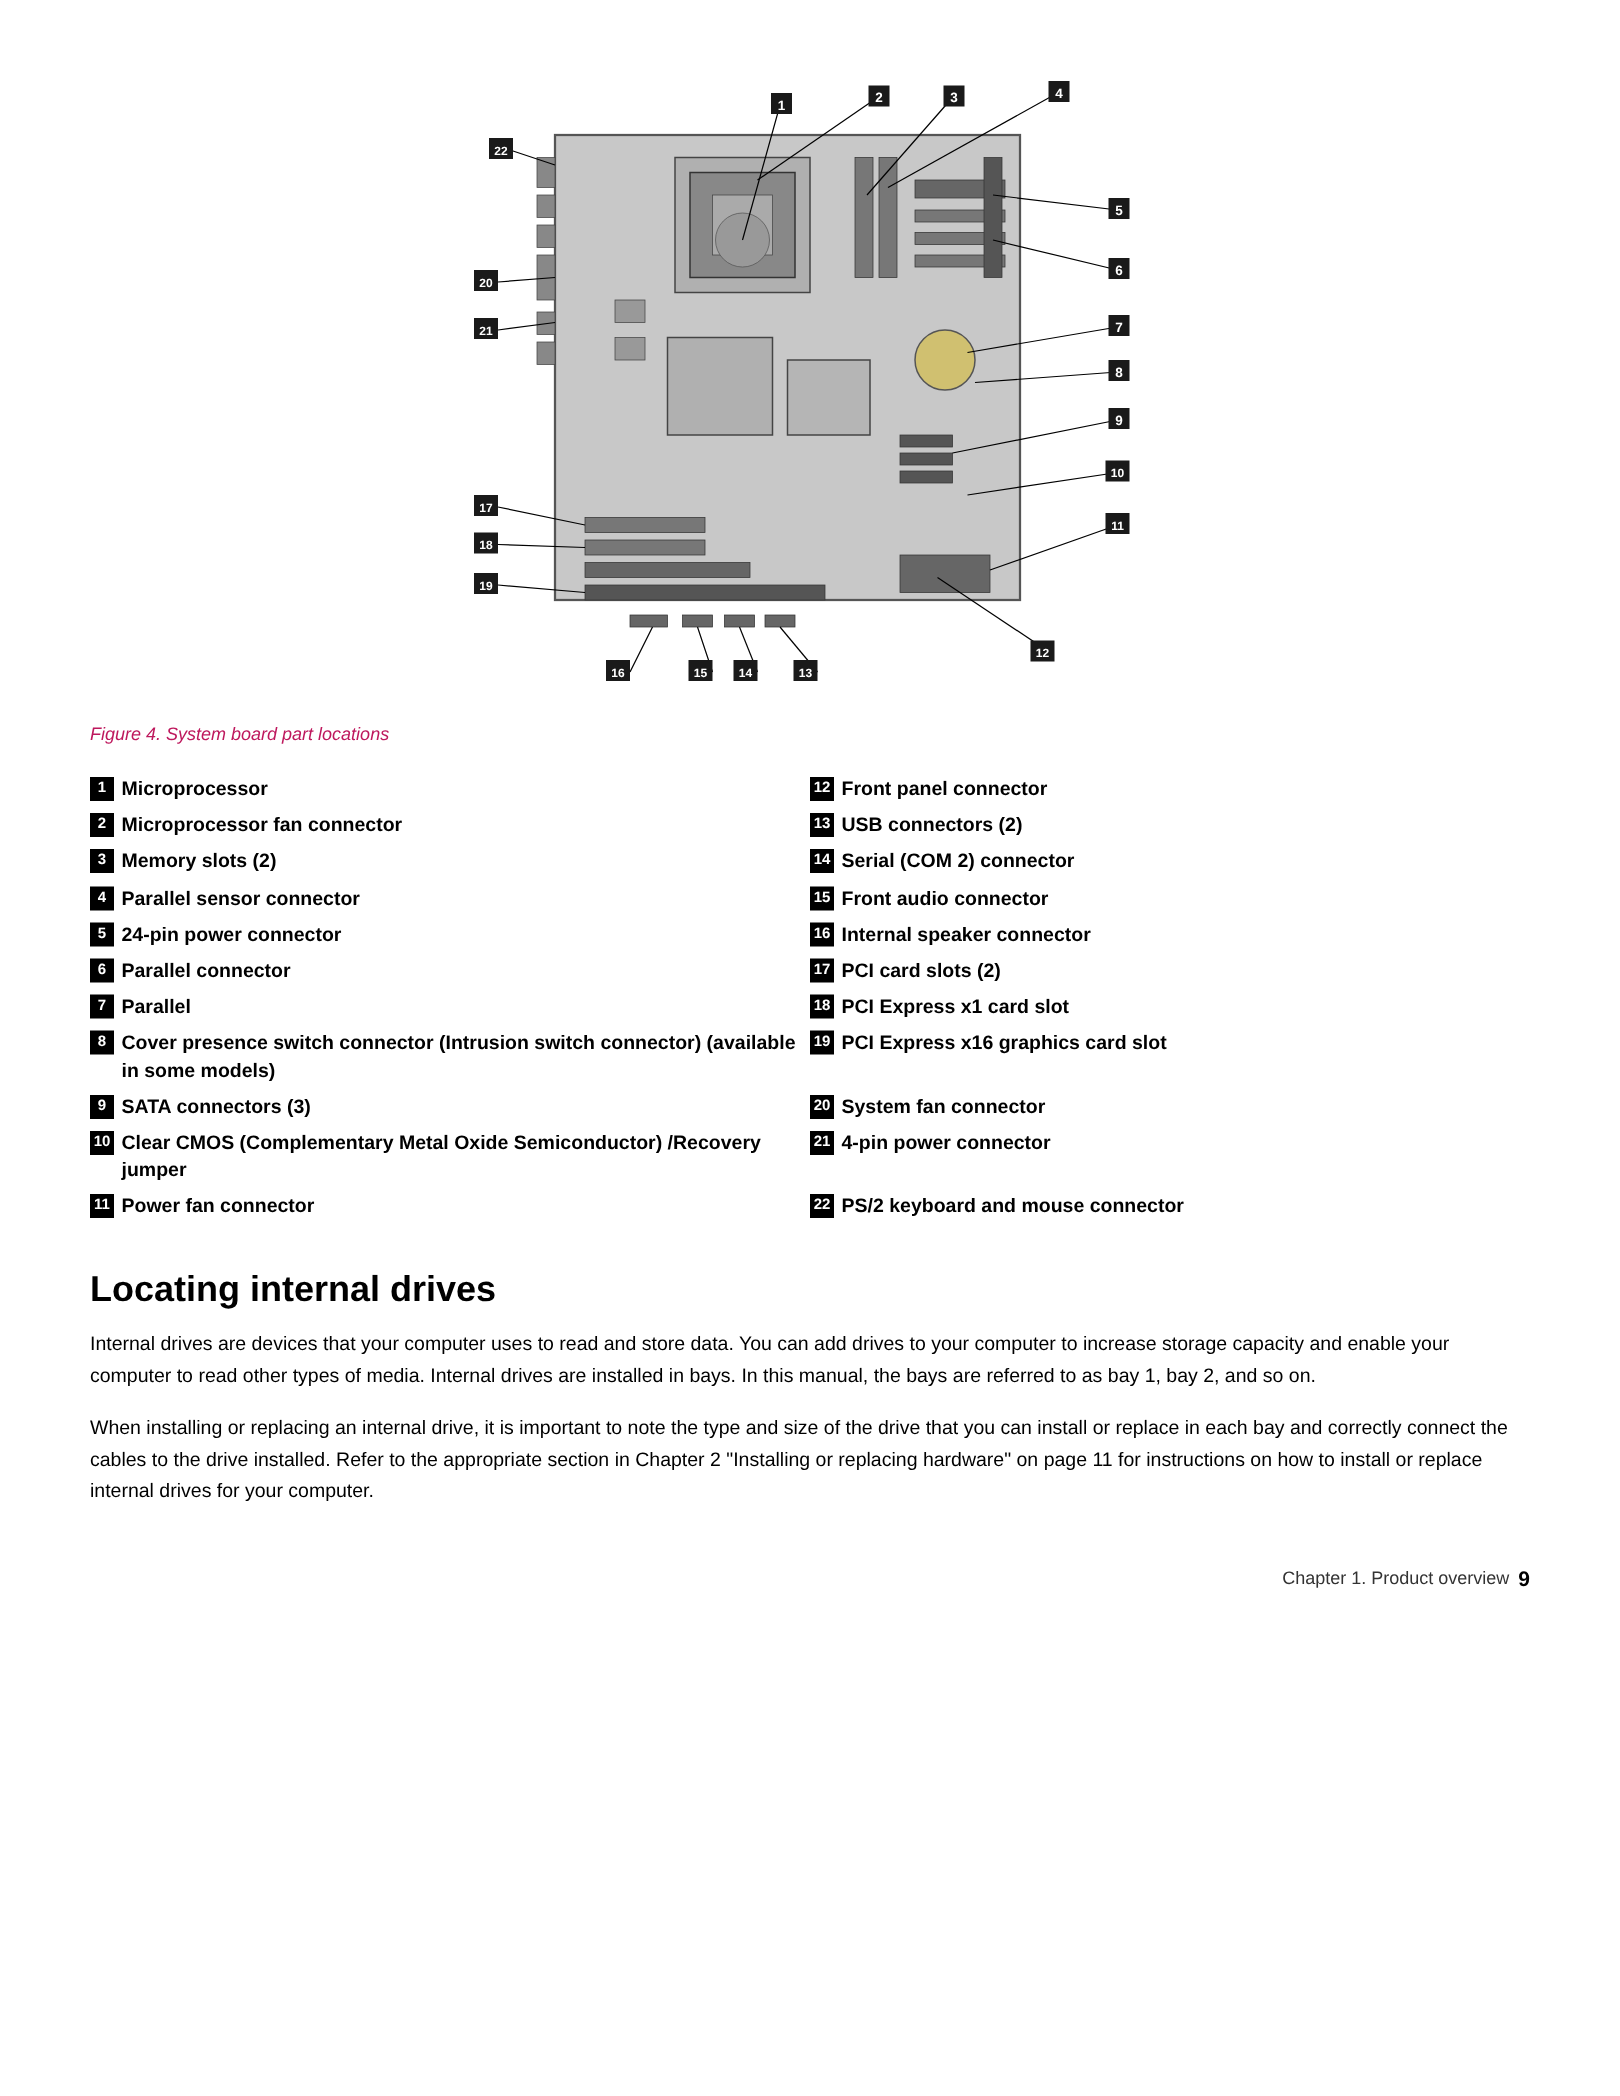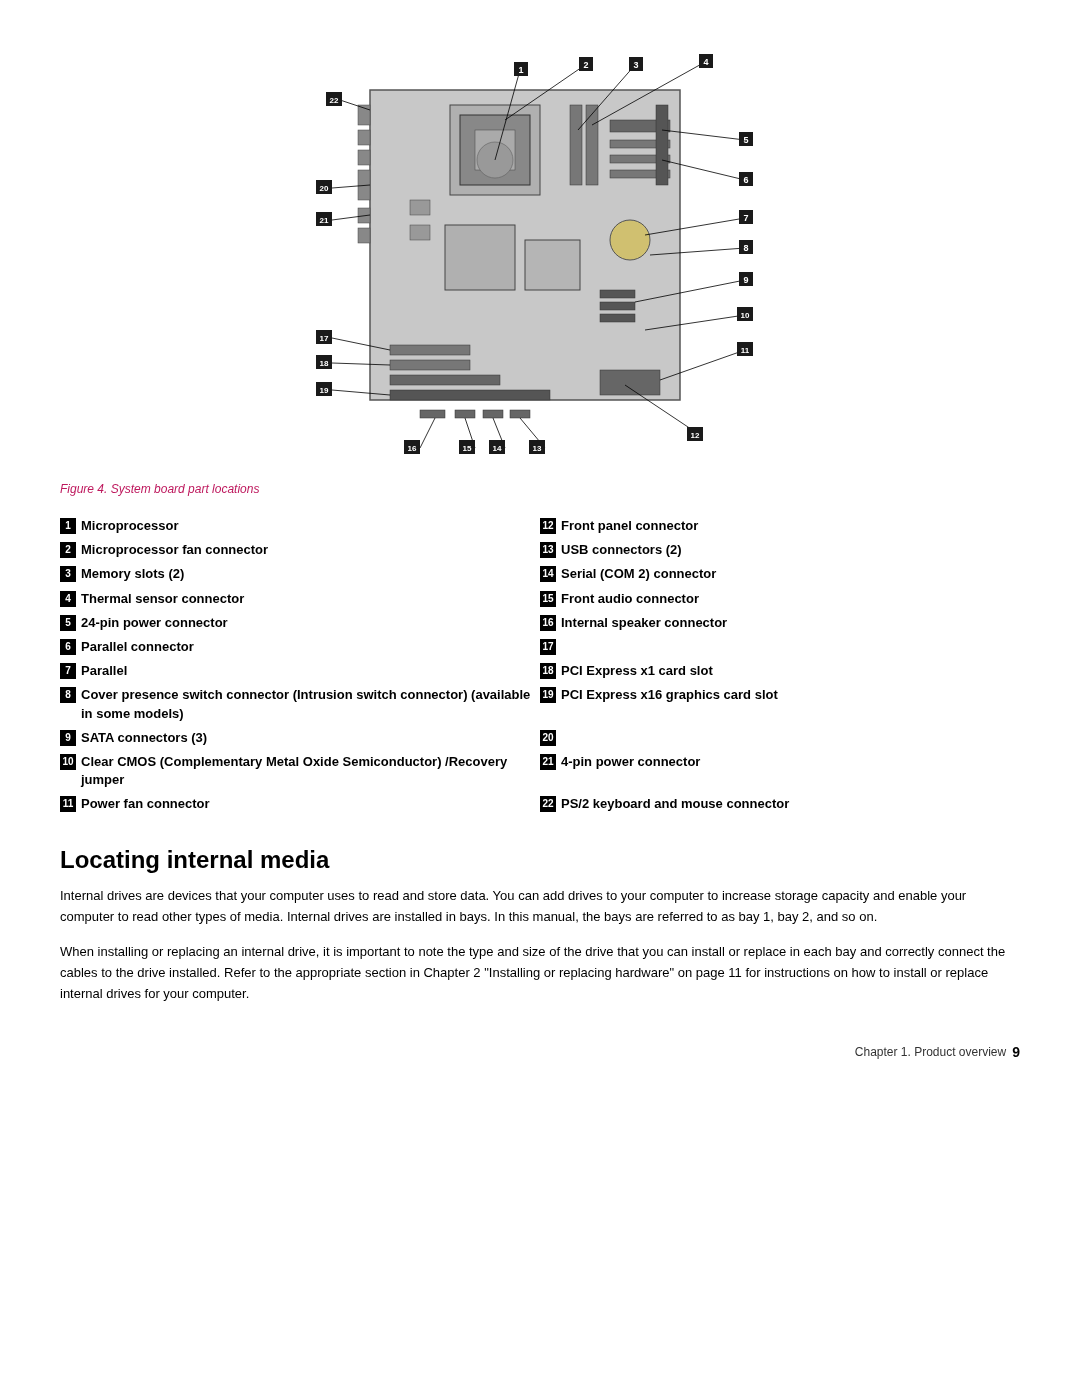--- a/index.html
+++ b/index.html
@@ -293,21 +293,21 @@
       <span class="badge">3</span>
       <span class="legend-text">Memory slots (2)</span>
     </div>
     <div class="legend-item">
       <span class="badge">14</span>
       <span class="legend-text">Serial (COM 2) connector</span>
     </div>
 
     <div class="legend-item">
       <span class="badge">4</span>
-      <span class="legend-text">Thermal sensor connector</span>
+      <span class="legend-text">Parallel sensor connector</span>
     </div>
     <div class="legend-item">
       <span class="badge">15</span>
       <span class="legend-text">Front audio connector</span>
     </div>
 
     <div class="legend-item">
       <span class="badge">5</span>
       <span class="legend-text">24-pin power connector</span>
     </div>
@@ -315,20 +315,21 @@
       <span class="badge">16</span>
       <span class="legend-text">Internal speaker connector</span>
     </div>
 
     <div class="legend-item">
       <span class="badge">6</span>
       <span class="legend-text">Parallel connector</span>
     </div>
     <div class="legend-item">
       <span class="badge">17</span>
+      <span class="legend-text">PCI card slots (2)</span>
     </div>
 
     <div class="legend-item">
       <span class="badge">7</span>
       <span class="legend-text">Parallel</span>
     </div>
     <div class="legend-item">
       <span class="badge">18</span>
       <span class="legend-text">PCI Express x1 card slot</span>
     </div>
@@ -341,20 +342,21 @@
       <span class="badge">19</span>
       <span class="legend-text">PCI Express x16 graphics card slot</span>
     </div>
 
     <div class="legend-item">
       <span class="badge">9</span>
       <span class="legend-text">SATA connectors (3)</span>
     </div>
     <div class="legend-item">
       <span class="badge">20</span>
+      <span class="legend-text">System fan connector</span>
     </div>
 
     <div class="legend-item">
       <span class="badge">10</span>
       <span class="legend-text">Clear CMOS (Complementary Metal Oxide Semiconductor) /Recovery jumper</span>
     </div>
     <div class="legend-item">
       <span class="badge">21</span>
       <span class="legend-text">4-pin power connector</span>
     </div>
@@ -362,21 +364,21 @@
     <div class="legend-item">
       <span class="badge">11</span>
       <span class="legend-text">Power fan connector</span>
     </div>
     <div class="legend-item">
       <span class="badge">22</span>
       <span class="legend-text">PS/2 keyboard and mouse connector</span>
     </div>
   </div>
 
-  <h2 class="section-heading">Locating internal media</h2>
+  <h2 class="section-heading">Locating internal drives</h2>
 
   <p class="body-text">Internal drives are devices that your computer uses to read and store data.  You can add drives to your computer to increase storage capacity and enable your computer to read other types of media.  Internal drives are installed in bays.  In this manual, the bays are referred to as bay 1, bay 2, and so on.</p>
   <p class="body-text">When installing or replacing an internal drive, it is important to note the type and size of the drive that you can install or replace in each bay and correctly connect the cables to the drive installed.  Refer to the appropriate section in Chapter 2 "Installing or replacing hardware" on page 11 for instructions on how to install or replace internal drives for your computer.</p>
 
   <div class="page-footer">
     <span class="page-footer-text">Chapter 1.  Product overview</span>
     <span class="page-number">9</span>
   </div>
 
 </div>

